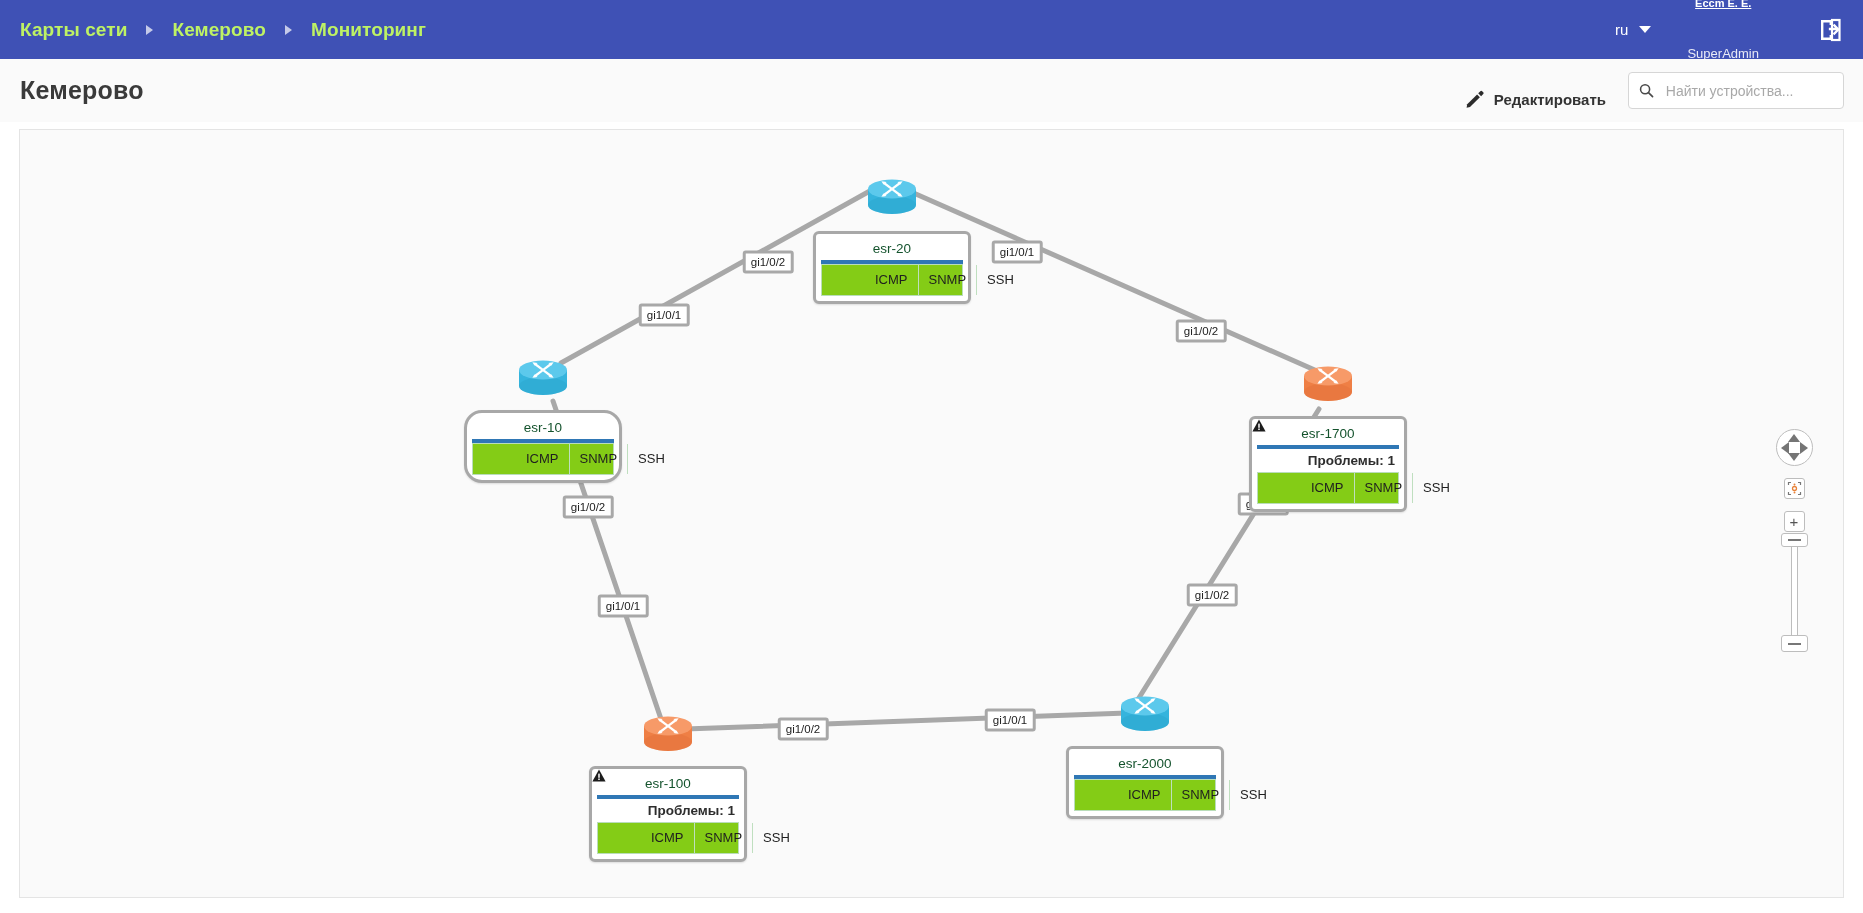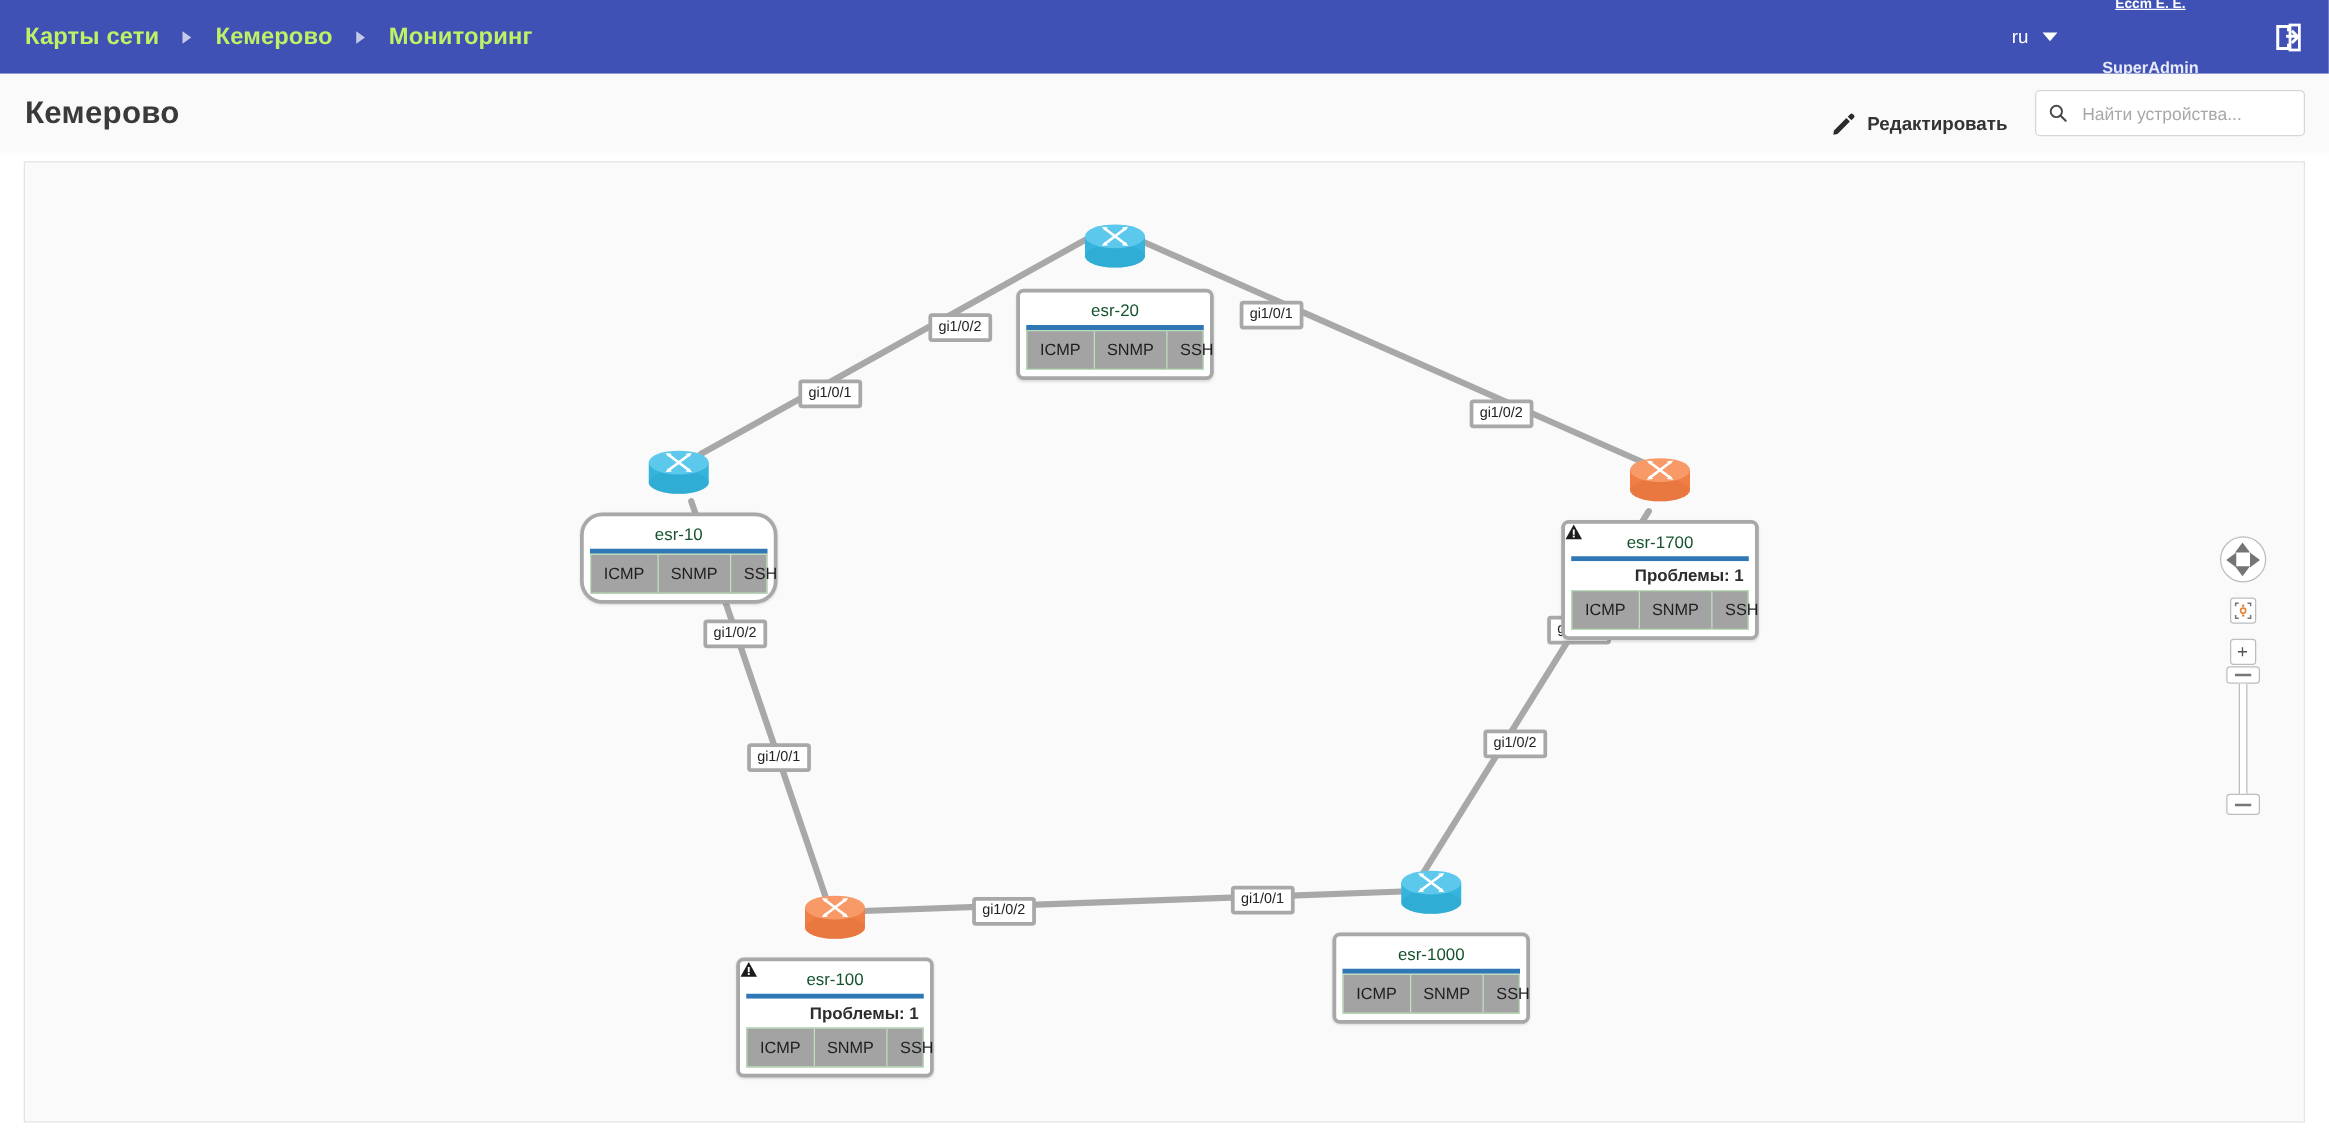--- a/index.html
+++ b/index.html
@@ -53,21 +53,21 @@
   }
   .userbox {
     display: flex; flex-direction: column; align-items: center;
     line-height: 1.25; margin-right: 56px; cursor: pointer;
   }
   .user-name {
     font-size: 11px; font-weight: 700; color: #ffffff;
     text-decoration: underline; white-space: nowrap;
   }
   .user-role {
-    font-size: 13px; font-weight: 700; color: #e8eaf6;
+    font-size: 13px; font-weight: 400; color: #e8eaf6;
     white-space: nowrap;
     margin-top: 36px;
   }
   .logout-btn {
     margin-right: 18px; width: 30px; height: 30px;
     display: flex; align-items: center; justify-content: center;
     cursor: pointer;
   }
 
   
@@ -159,22 +159,23 @@
     display: flex; align-items: center;
     padding: 4px 4px 4px 2px;
     background: #ffffff;
   }
   .warn-icon { width: 14px; height: 13px; flex: none; }
   .problem-text {
     margin-left: auto; font-size: 13.5px;
     font-weight: 700; color: #2d2d2d; white-space: nowrap;
   }
   .card-services {
-    display: flex; background: #a3a3a3;
+    display: flex; background: #84cc16;
     border: 1px solid #b9ddb9;
+    padding-left: 43px;
   }
   .svc {
     flex: 1; text-align: center;
     font-size: 13px; color: #1f1f1f;
     padding: 7px 10px 8px 10px;
     white-space: nowrap;
   }
   .svc + .svc { border-left: 1px solid #bfdfbf; text-align: right; }
 
   
@@ -459,21 +460,21 @@
 </svg>
            <span class="problem-text">Проблемы: 1</span>
          </div>
         <div class="card-services">
           <span class="svc">ICMP</span>
           <span class="svc">SNMP</span>
           <span class="svc">SSH</span>
         </div>
       </div>
       <div class="card" style="left: 1125px; top: 616px; width: 158px;">
-        <div class="card-title">esr-1000</div>
+        <div class="card-title">esr-2000</div>
      <div class="card-rule"></div>
         <div class="card-services">
           <span class="svc">ICMP</span>
           <span class="svc">SNMP</span>
           <span class="svc">SSH</span>
         </div>
       </div>
     </div>
 </div>
 

